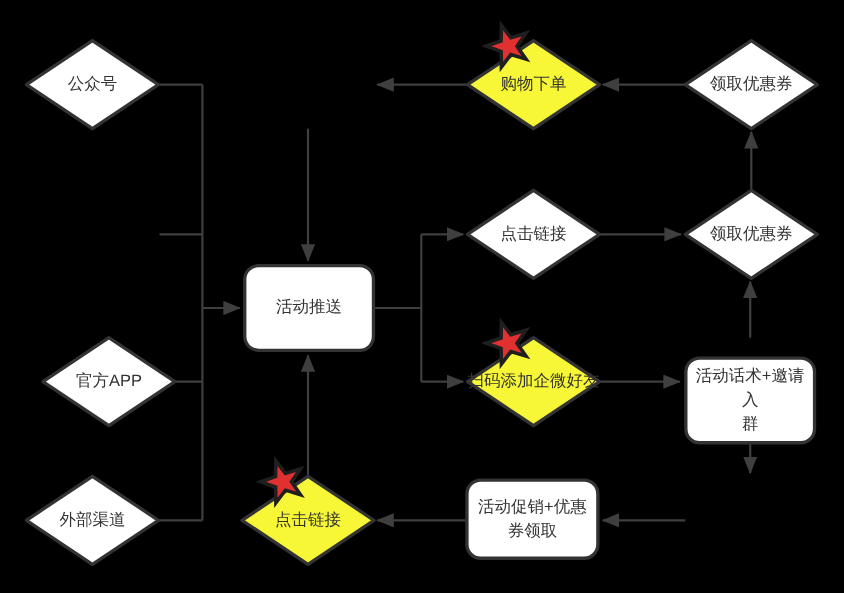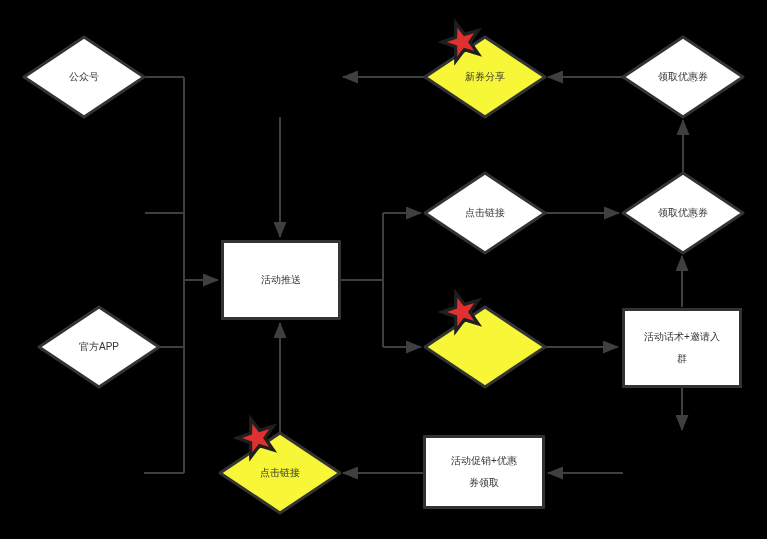--- a/index.html
+++ b/index.html
@@ -8,27 +8,27 @@
     --star-fill:#e03030; --star-outline:#1f1f1f;
   }
   * { box-sizing:border-box; margin:0; padding:0; }
   html,body { width:767px; height:539px; overflow:hidden; }
   body { background:var(--background,#000); font-family:"Liberation Sans", sans-serif; position:relative; }
   #canvas { position:absolute; inset:0; width:767px; height:539px; }
   #edges { position:absolute; left:0; top:0; }
   .edge { stroke:var(--connector,#3f3f3f); stroke-width:2; fill:none; }
   .arrowhead { fill:var(--connector,#3f3f3f); }
   .node { position:absolute; display:flex; align-items:center; justify-content:center; }
-  .node .label { position:relative; z-index:2; font-size:10px; color:var(--text,#333); text-align:center; line-height:20px; }
+  .node .label { position:relative; z-index:2; font-size:15px; color:var(--text,#333); text-align:center; line-height:20px; }
   .node.diamond { width:124px; height:84px; }
   .node.diamond .label { white-space:nowrap; }
   .node.diamond .shape { position:absolute; left:0; top:0; width:124px; height:84px; }
   .node.diamond .shape polygon { fill:var(--node-fill,#fff); stroke:var(--border,#333); stroke-width:3; stroke-linejoin:round; }
   .node.diamond.highlight .shape polygon { fill:var(--highlight-fill,#f7f737); }
-  .node.rect { background:var(--node-fill,#fff); border:3px solid var(--border,#333); border-radius:1px; padding:4px 2px; }
+  .node.rect { background:var(--node-fill,#fff); border:3px solid var(--border,#333); border-radius:14px; padding:4px 2px; }
   .node.rect .label { white-space:pre-line; max-width:110px; line-height:22px; }
   .star { position:absolute; left:15px; top:-17px; width:48px; height:48px; z-index:3; }
   .star polygon { fill:var(--star-fill,#e03030); stroke:var(--star-outline,#1f1f1f); stroke-width:3.2; stroke-linejoin:miter; stroke-miterlimit:10; }
 </style>
 </head>
 <body>
 
 <div id="canvas">
 
   <svg id="edges" width="767" height="539" viewBox="0 0 767 539">
@@ -60,33 +60,39 @@
         <polygon points="62,2 122,42 62,82 2,42"></polygon>
       </svg>
     <span class="label">公众号</span>
   </div>
   <div class="node diamond" style="left:37px;top:305px">
     <svg class="shape" viewBox="0 0 124 84">
         <polygon points="62,2 122,42 62,82 2,42"></polygon>
       </svg>
     <span class="label">官方APP</span>
   </div>
+  <div class="node diamond" style="left:22px;top:431px">
+    <svg class="shape" viewBox="0 0 124 84">
+        <polygon points="62,2 122,42 62,82 2,42"></polygon>
+      </svg>
+    <span class="label">外部渠道</span>
+  </div>
 
   <div class="node rect" style="left:221px;top:240px;width:120px;height:80px">
     <span class="label">活动推送</span>
   </div>
 
   <div class="node diamond highlight" style="left:423px;top:35px">
     <svg class="shape" viewBox="0 0 124 84">
         <polygon points="62,2 122,42 62,82 2,42"></polygon>
       </svg>
     <svg class="star" viewBox="-24 -24 48 48">
         <polygon transform="rotate(-18)" points="0,-20 4.7,-6.5 19,-6.2 7.6,2.5 11.8,16.2 0,8 -11.8,16.2 -7.6,2.5 -19,-6.2 -4.7,-6.5"></polygon>
       </svg>
-    <span class="label">新券分享</span>
+    <span class="label">购物下单</span>
   </div>
   <div class="node diamond" style="left:621px;top:35px">
     <svg class="shape" viewBox="0 0 124 84">
         <polygon points="62,2 122,42 62,82 2,42"></polygon>
       </svg>
     <span class="label">领取优惠券</span>
   </div>
 
   <div class="node diamond" style="left:621px;top:171px">
     <svg class="shape" viewBox="0 0 124 84">
@@ -101,22 +107,23 @@
     <span class="label">点击链接</span>
   </div>
 
   <div class="node diamond highlight" style="left:423px;top:305px">
     <svg class="shape" viewBox="0 0 124 84">
         <polygon points="62,2 122,42 62,82 2,42"></polygon>
       </svg>
     <svg class="star" viewBox="-24 -24 48 48">
         <polygon transform="rotate(-18)" points="0,-20 4.7,-6.5 19,-6.2 7.6,2.5 11.8,16.2 0,8 -11.8,16.2 -7.6,2.5 -19,-6.2 -4.7,-6.5"></polygon>
       </svg>
+    <span class="label">扫码添加企微好友</span>
   </div>
-  <div class="node rect" style="left:622px;top:308px;width:120px;height:80px">
+  <div class="node rect" style="left:622px;top:324px;width:120px;height:80px">
     <span class="label">活动话术+邀请入
 群</span>
   </div>
 
   <div class="node diamond highlight" style="left:218px;top:431px">
     <svg class="shape" viewBox="0 0 124 84">
         <polygon points="62,2 122,42 62,82 2,42"></polygon>
       </svg>
     <svg class="star" viewBox="-24 -24 48 48">
         <polygon transform="rotate(-18)" points="0,-20 4.7,-6.5 19,-6.2 7.6,2.5 11.8,16.2 0,8 -11.8,16.2 -7.6,2.5 -19,-6.2 -4.7,-6.5"></polygon>

